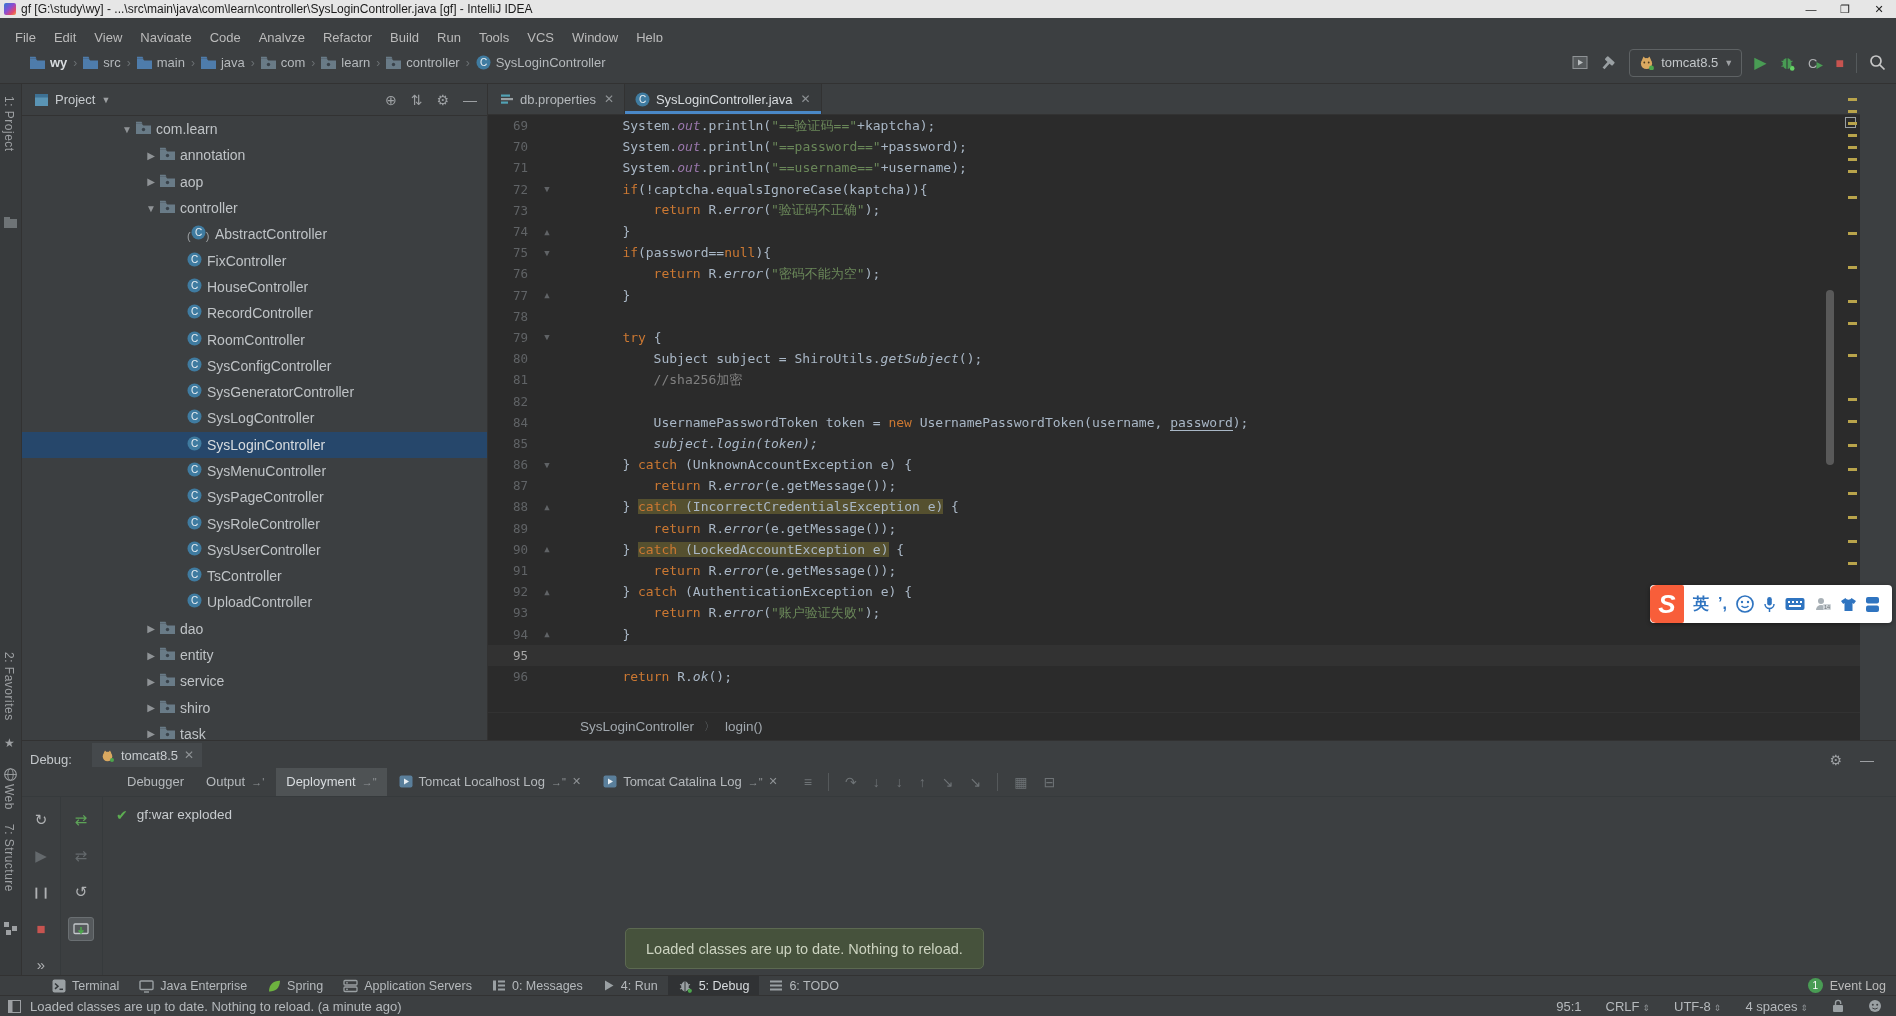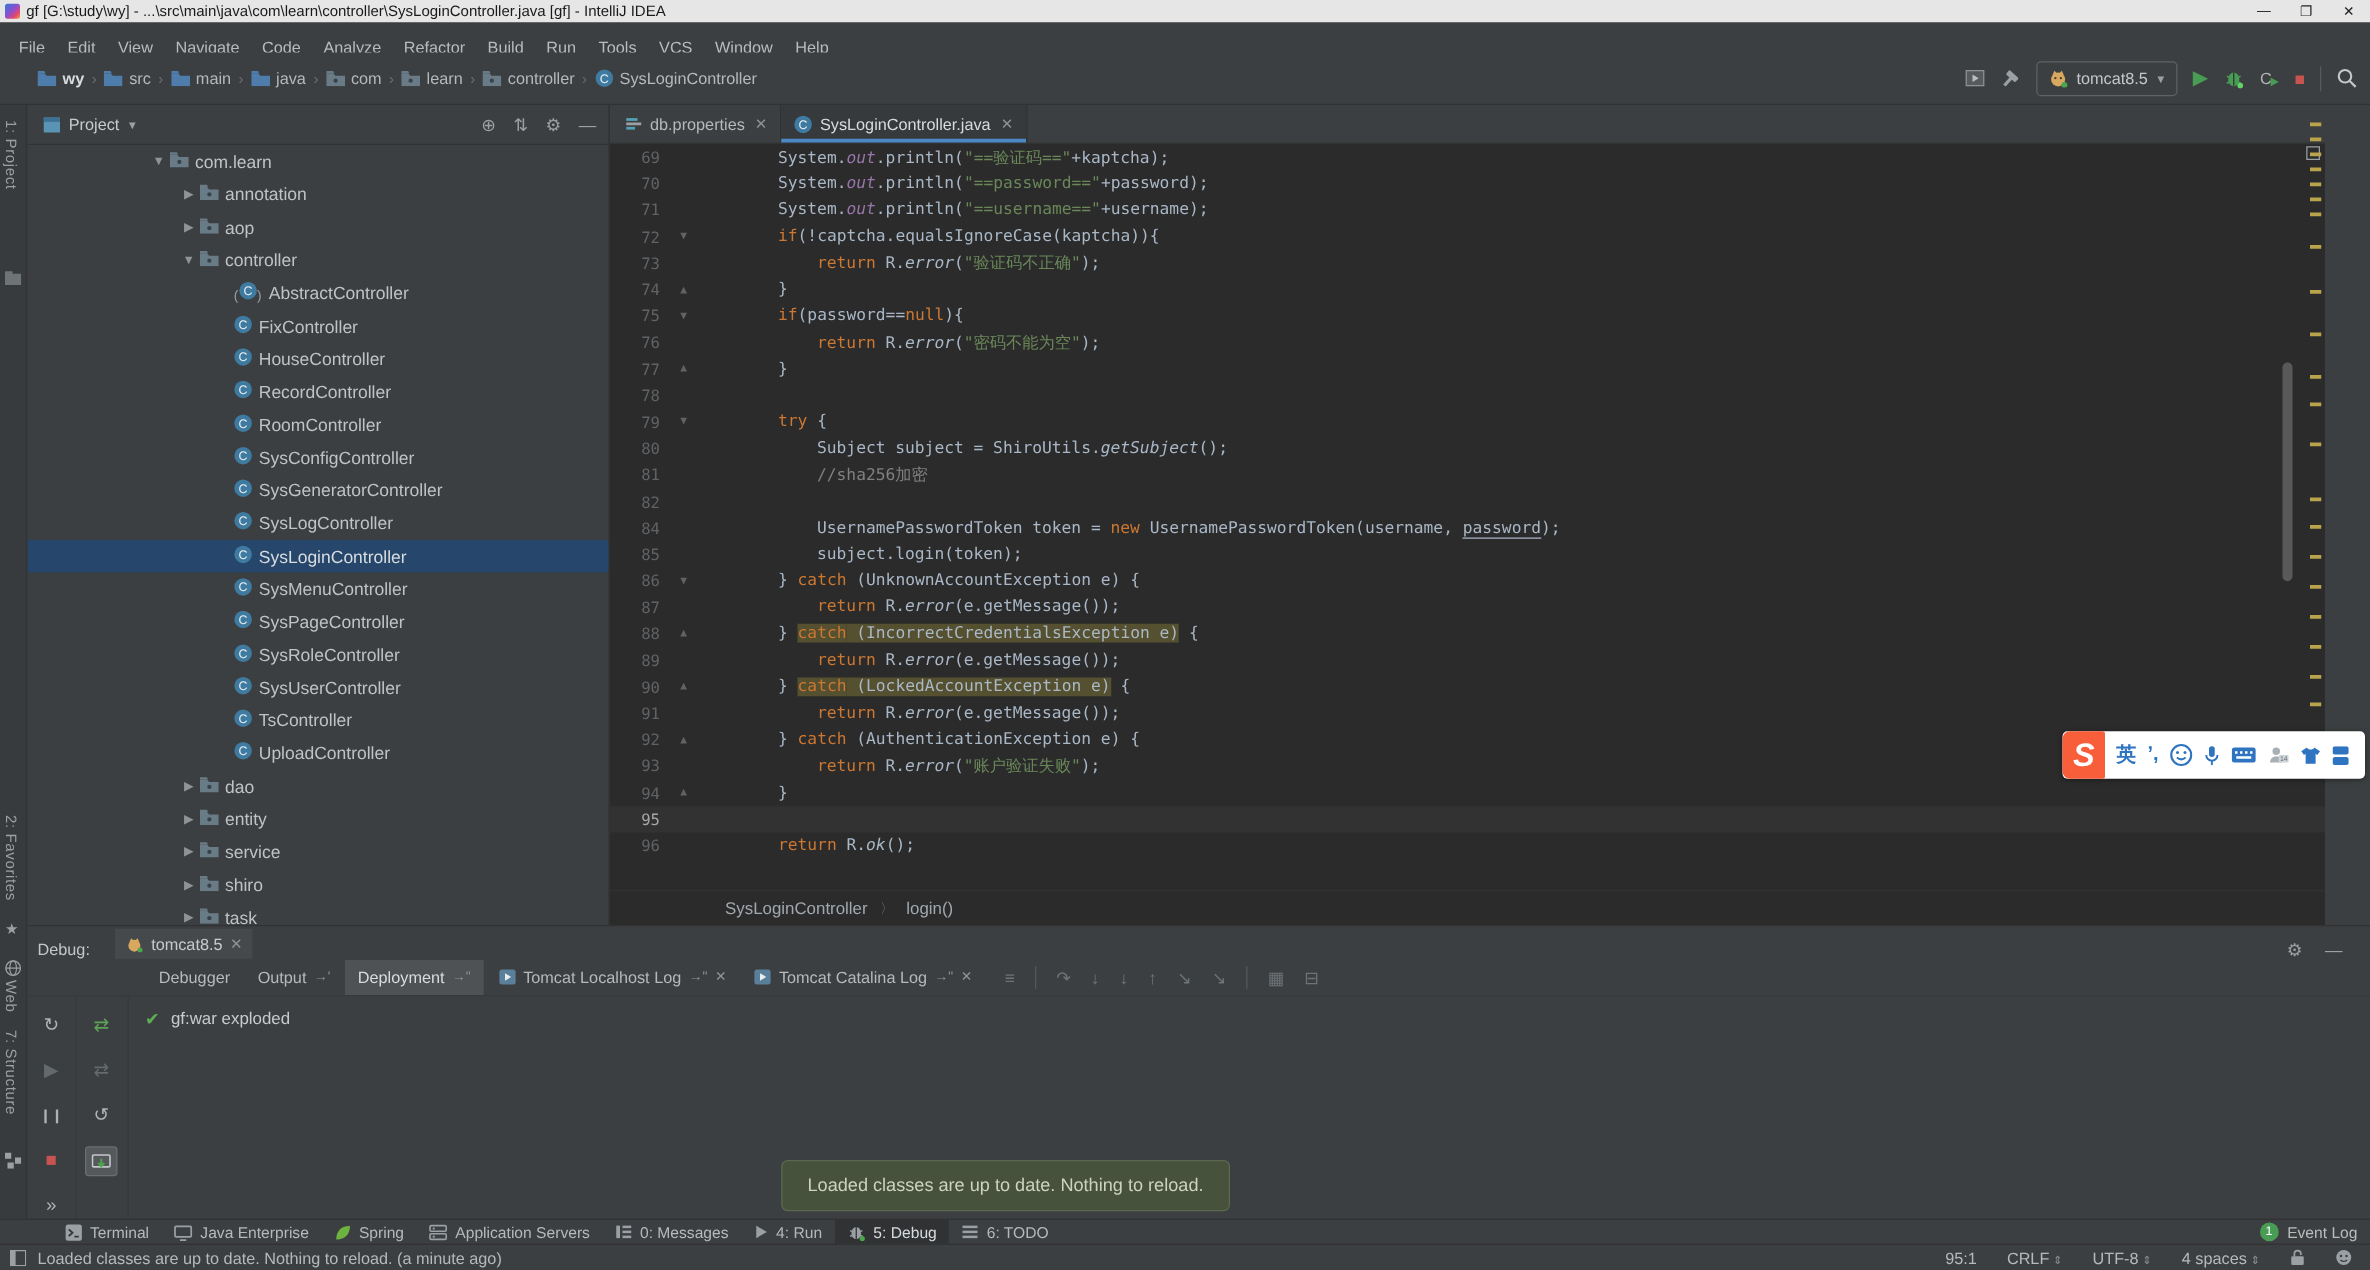--- a/index.html
+++ b/index.html
@@ -566,21 +566,21 @@
         <div class="code-line"><span class="ln">74</span><span class="fold">▲</span><span class="ctext" style="padding-left: 62.4px;"><span class="tk p">}</span></span></div>
         <div class="code-line"><span class="ln">75</span><span class="fold">▼</span><span class="ctext" style="padding-left: 62.4px;"><span class="tk k">if</span><span class="tk p">(password==</span><span class="tk k">null</span><span class="tk p">){</span></span></div>
         <div class="code-line"><span class="ln">76</span><span class="fold"></span><span class="ctext" style="padding-left: 93.6px;"><span class="tk k">return</span><span class="tk p"> R.</span><span class="tk i">error</span><span class="tk p">(</span><span class="tk s">"密码不能为空"</span><span class="tk p">);</span></span></div>
         <div class="code-line"><span class="ln">77</span><span class="fold">▲</span><span class="ctext" style="padding-left: 62.4px;"><span class="tk p">}</span></span></div>
         <div class="code-line"><span class="ln">78</span><span class="fold"></span><span class="ctext" style="padding-left: 0px;"></span></div>
         <div class="code-line"><span class="ln">79</span><span class="fold">▼</span><span class="ctext" style="padding-left: 62.4px;"><span class="tk k">try</span><span class="tk p"> {</span></span></div>
         <div class="code-line"><span class="ln">80</span><span class="fold"></span><span class="ctext" style="padding-left: 93.6px;"><span class="tk p">Subject subject = ShiroUtils.</span><span class="tk i">getSubject</span><span class="tk p">();</span></span></div>
         <div class="code-line"><span class="ln">81</span><span class="fold"></span><span class="ctext" style="padding-left: 93.6px;"><span class="tk c">//sha256加密</span></span></div>
         <div class="code-line"><span class="ln">82</span><span class="fold"></span></div>
         <div class="code-line"><span class="ln">84</span><span class="fold"></span><span class="ctext" style="padding-left: 93.6px;"><span class="tk p">UsernamePasswordToken token = </span><span class="tk k">new</span><span class="tk p"> UsernamePasswordToken(username, </span><span class="tk pu">password</span><span class="tk p">);</span></span></div>
-        <div class="code-line"><span class="ln">85</span><span class="fold"></span><span class="ctext" style="padding-left: 93.6px;"><span class="tk p">subject.login(token);</span></span></div>
+        <div class="code-line"><span class="ln">85</span><span class="fold"></span><span class="ctext" style="padding-left: 93.6px; font-style: italic;"><span class="tk p">subject.login(token);</span></span></div>
         <div class="code-line"><span class="ln">86</span><span class="fold">▼</span><span class="ctext" style="padding-left: 62.4px;"><span class="tk p">} </span><span class="tk k">catch</span><span class="tk p"> (UnknownAccountException e) {</span></span></div>
         <div class="code-line"><span class="ln">87</span><span class="fold"></span><span class="ctext" style="padding-left: 93.6px;"><span class="tk k">return</span><span class="tk p"> R.</span><span class="tk i">error</span><span class="tk p">(e.getMessage());</span></span></div>
         <div class="code-line"><span class="ln">88</span><span class="fold">▲</span><span class="ctext" style="padding-left: 62.4px;"><span class="tk p">} </span><span class="tk k hl">catch</span><span class="tk p hl"> (IncorrectCredentialsException e)</span><span class="tk p"> {</span></span></div>
         <div class="code-line"><span class="ln">89</span><span class="fold"></span><span class="ctext" style="padding-left: 93.6px;"><span class="tk k">return</span><span class="tk p"> R.</span><span class="tk i">error</span><span class="tk p">(e.getMessage());</span></span></div>
         <div class="code-line"><span class="ln">90</span><span class="fold">▲</span><span class="ctext" style="padding-left: 62.4px;"><span class="tk p">} </span><span class="tk k hl">catch</span><span class="tk p hl"> (LockedAccountException e)</span><span class="tk p"> {</span></span></div>
         <div class="code-line"><span class="ln">91</span><span class="fold"></span><span class="ctext" style="padding-left: 93.6px;"><span class="tk k">return</span><span class="tk p"> R.</span><span class="tk i">error</span><span class="tk p">(e.getMessage());</span></span></div>
         <div class="code-line"><span class="ln">92</span><span class="fold">▲</span><span class="ctext" style="padding-left: 62.4px;"><span class="tk p">} </span><span class="tk k">catch</span><span class="tk p"> (AuthenticationException e) {</span></span></div>
         <div class="code-line"><span class="ln">93</span><span class="fold"></span><span class="ctext" style="padding-left: 93.6px;"><span class="tk k">return</span><span class="tk p"> R.</span><span class="tk i">error</span><span class="tk p">(</span><span class="tk s">"账户验证失败"</span><span class="tk p">);</span></span></div>
         <div class="code-line"><span class="ln">94</span><span class="fold">▲</span><span class="ctext" style="padding-left: 62.4px;"><span class="tk p">}</span></span></div>
         <div class="code-line current"><span class="ln">95</span><span class="fold"></span><span class="ctext" style="padding-left: 0px;"></span></div>

